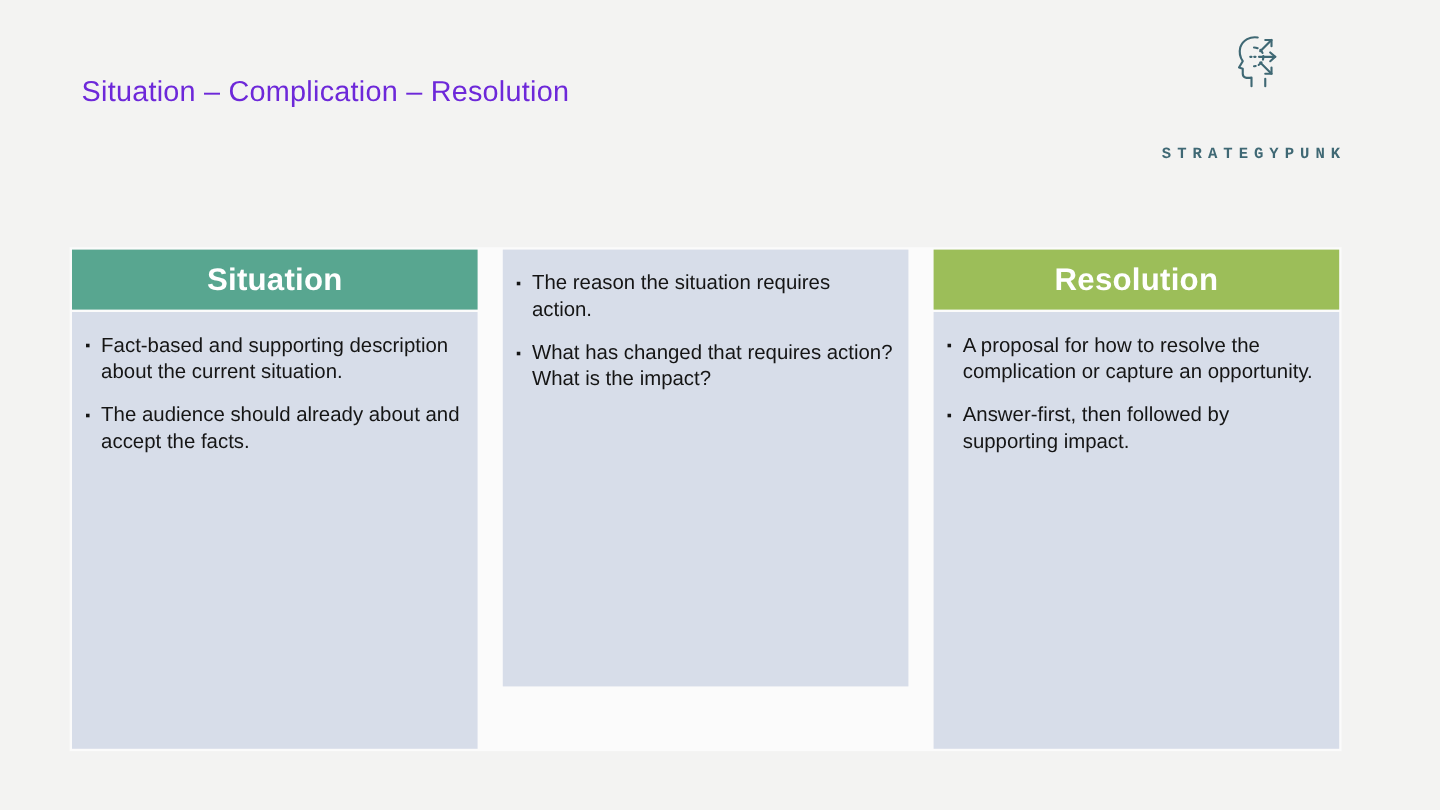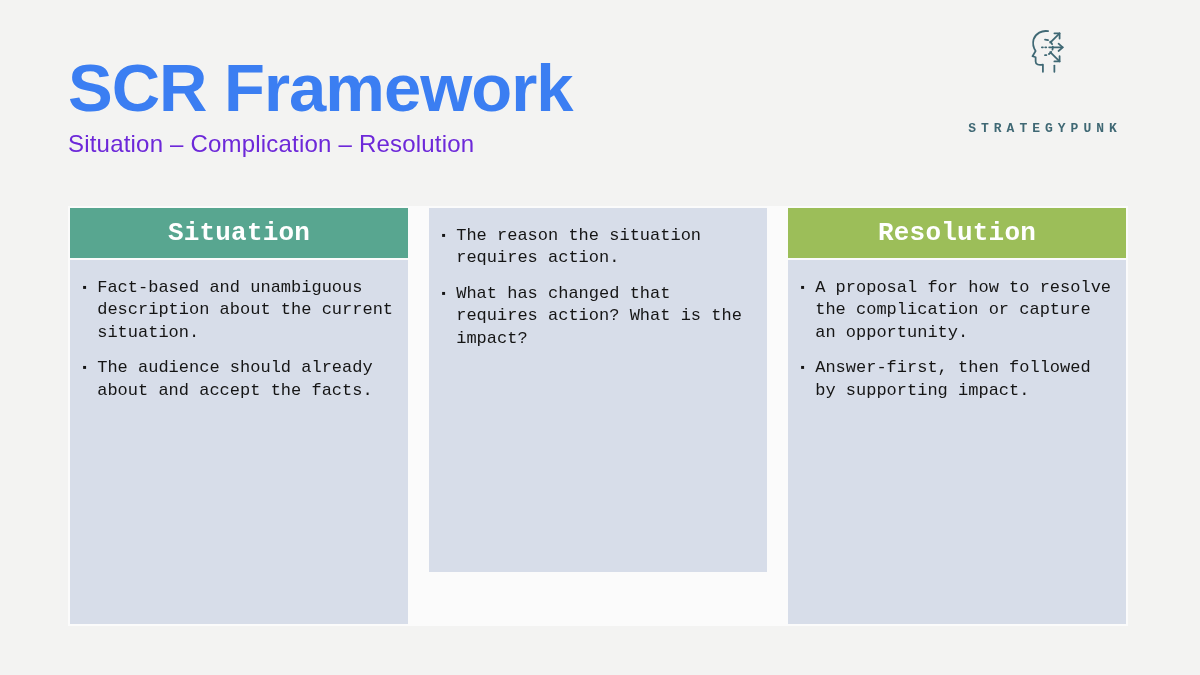--- a/index.html
+++ b/index.html
@@ -40,28 +40,27 @@
   }
   .subtitle {
     margin-top: 9px;
     font-size: 24px;
     letter-spacing: 0.2px;
   }
 
   
   .scr-table {
     position: absolute;
-    left: 68px; top: 206px;
+    left: 58px; top: 206px;
     width: 1060px;
     display: flex;
     gap: 21px;
     background: #fbfbfb;
     padding: 2px;
     box-sizing: border-box;
-    font-family: Liberation Mono, monospace;
   }
   .col { flex: 1 1 0; display: flex; flex-direction: column; gap: 2px; min-width: 0; }
   .colheader {
     height: 50px;
     line-height: 50px;
     text-align: center;
     color: #ffffff;
     font-size: 26px;
     font-weight: bold;
     letter-spacing: 0.2px;
@@ -98,32 +97,31 @@
     <path d="M29 16 L38 7"></path>
     <path d="M33 7 H38 V12"></path>
     <path d="M29 25 L38 34"></path>
     <path d="M33 34 H38 V29"></path>
     <path d="M33 38 V44"></path>
   </svg>
   <div class="brand" style="color: rgb(63, 104, 116);">STRATEGYPUNK</div>
 </div>
 
 <div class="titleblock">
-  <h1 class="title" style="color: rgb(59, 126, 242);">SCR Framework</h1>
   <div class="subtitle" style="color: #6d28d9;">Situation – Complication – Resolution</div>
 </div>
 
 <div class="scr-table">
 
   <div class="col">
     <div class="colheader" style="background-color: rgb(88, 166, 144);">Situation</div>
     <div class="colbody" style="background-color: rgb(215, 221, 233);">
       <div class="bullet">
         <span class="marker">▪</span>
-        <span>Fact-based and unambiguous description about the current situation.</span>
+        <span>Fact-based and supporting description about the current situation.</span>
       </div>
       <div class="bullet">
         <span class="marker">▪</span>
         <span>The audience should already about and accept the facts.</span>
       </div>
     </div>
   </div>
 
   <div class="col">
     <div class="colbody" style="background-color: rgb(215, 221, 233);">

